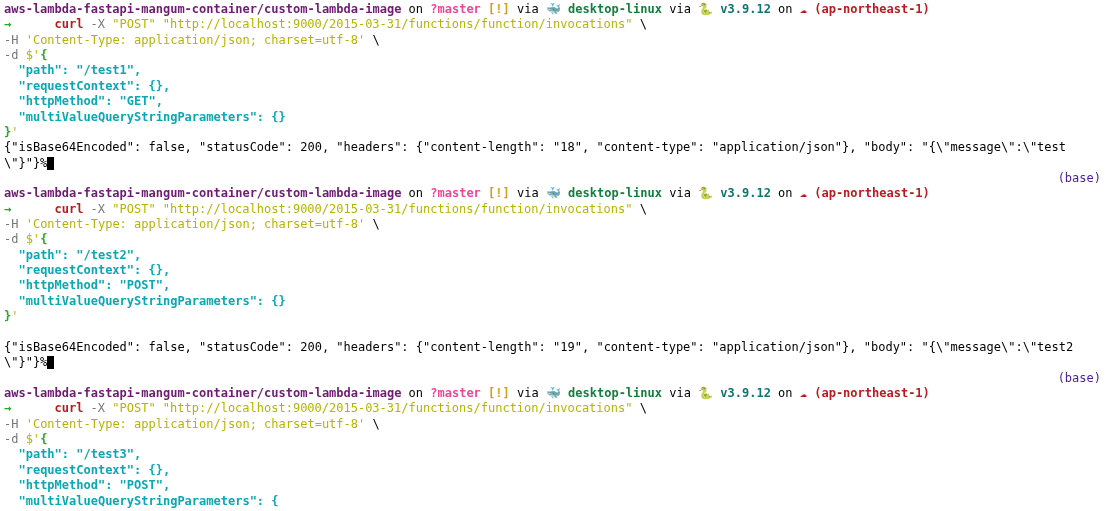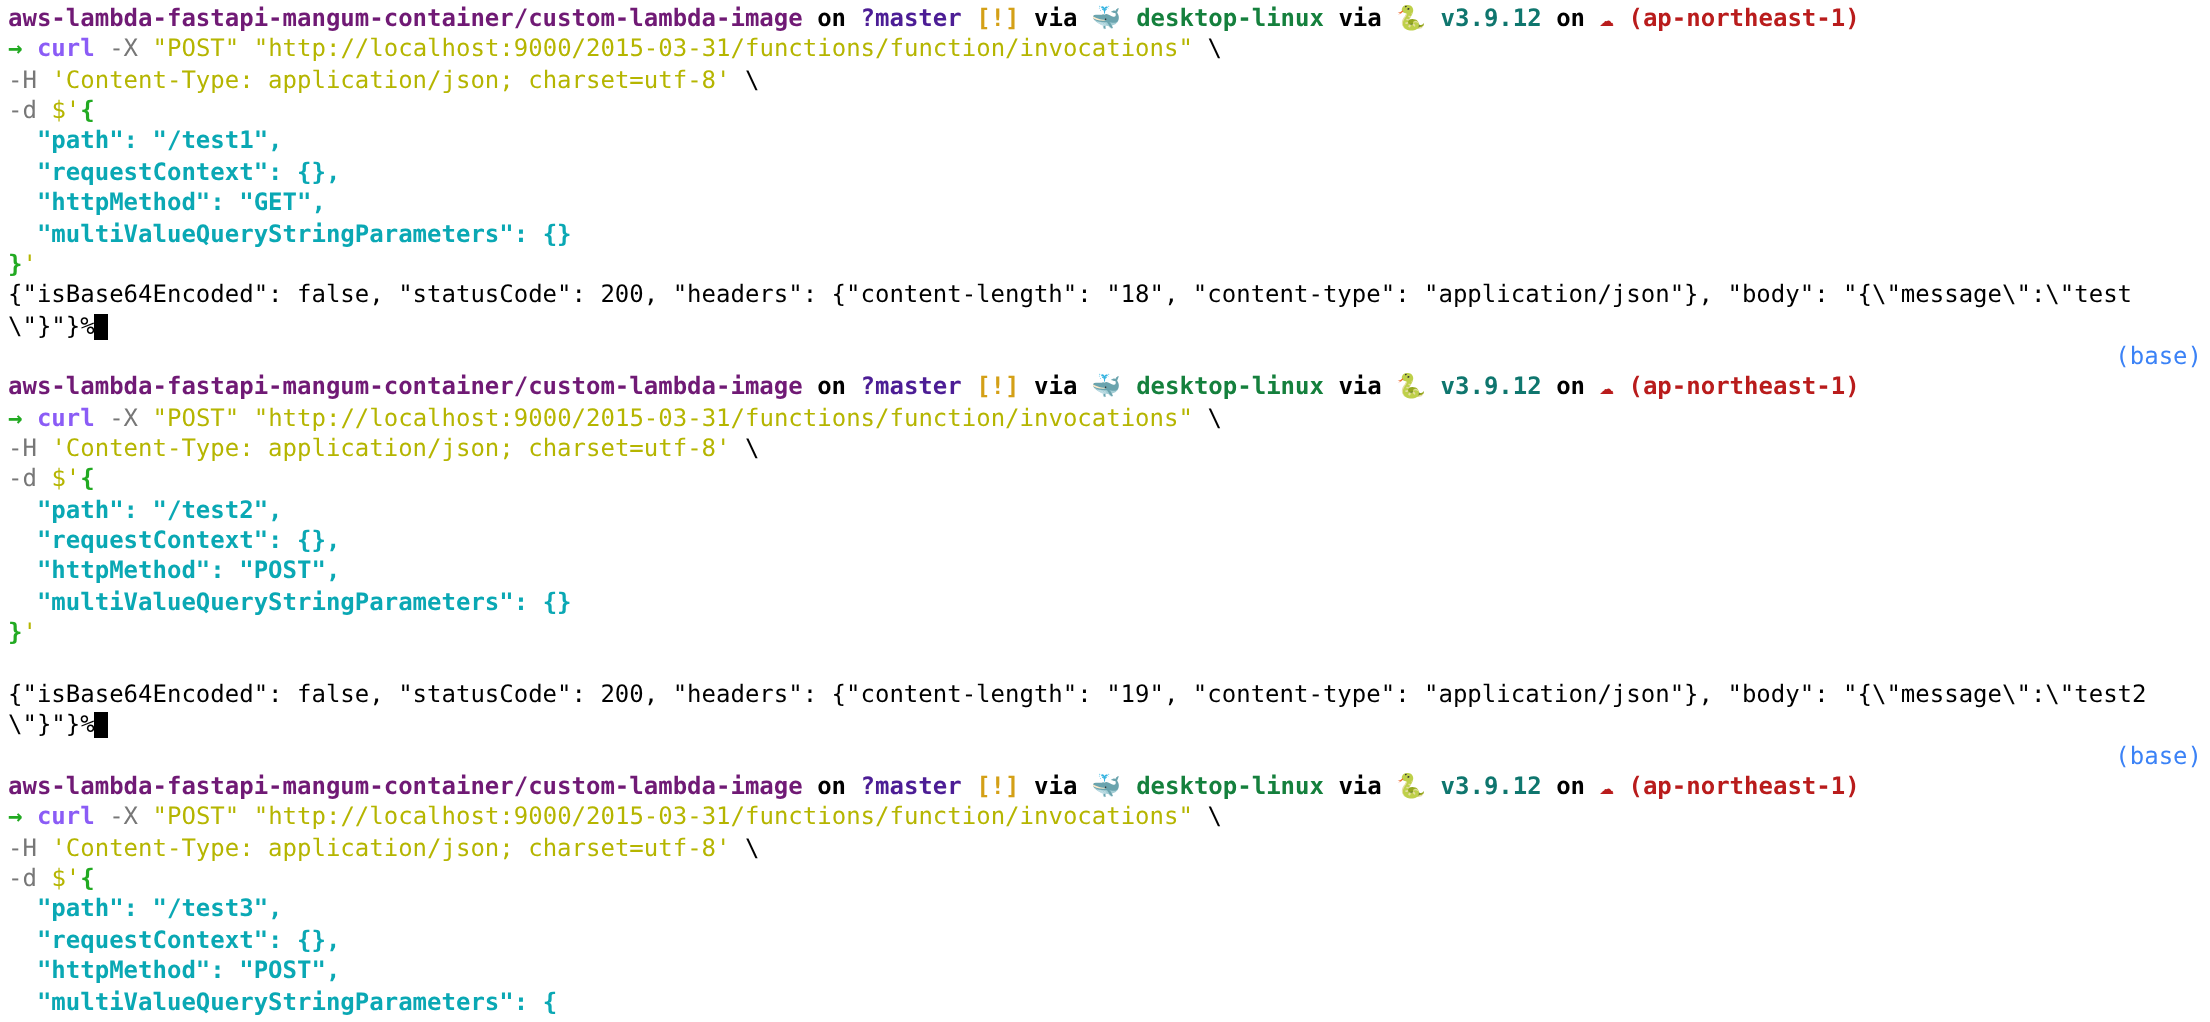--- a/index.html
+++ b/index.html
@@ -7,34 +7,34 @@
     font-family:"SF Mono","Menlo","Consolas","DejaVu Sans Mono",monospace;
     font-size:12px;
     line-height:1.28;
     padding:2px 4px;
     width:1105px;
   }
   pre{margin:0;white-space:pre-wrap;word-break:break-all;font-family:inherit;}
   .blk{display:block;}
   
   .c-path   {color:#701a75;font-weight:bold;}           
-  .c-branch {color:#4c1d95;font-weight:bold;}           
+  .c-branch {color:#ec4899;font-weight:bold;}           
   .c-excl   {color:#d4a017;font-weight:bold;}           
   .c-docker {color:#15803d;font-weight:bold;}           
   .c-py     {color:#0f766e;font-weight:bold;}           
   .c-reg    {color:#b91c1c;font-weight:bold;}           
-  .c-on     {color:#000000;font-weight:bold;}
+  .c-on     {color:#000000;font-weight:normal;}
   .c-arrow  {color:#22aa22;font-weight:bold;}           
-  .c-cmd    {color:#8b5cf6;font-weight:bold;}           
+  .c-cmd    {color:#b91c1c;font-weight:bold;margin-left:36px;}           
   .c-opt    {color:#777777;}                             
   .c-str    {color:#b5b500;}                             
   .c-json   {color:#22aa22;font-weight:bold;}           
   .c-key    {color:#0aa8b4;font-weight:bold;}
   .c-out    {color:#000000;}
-  .c-base   {color:#3b82f6;}
+  .c-base   {color:#4c1d95;}
   .right    {text-align:right;margin-right:8px;}
   .whale::before{content:"🐳 ";}
   .snake::before{content:"🐍 ";}
   .cloud::before{content:"☁ ";}
   .cursor{background:#000;color:#fff;display:inline-block;width:7px;height:13px;vertical-align:middle;}
 </style>
 </head>
 <body>
 
 <pre><span class="c-path">aws-lambda-fastapi-mangum-container/custom-lambda-image</span><span class="c-on"> on </span><span class="c-branch">?master</span> <span class="c-excl">[!]</span><span class="c-on"> via </span><span class="c-docker whale">desktop-linux</span><span class="c-on"> via </span><span class="c-py snake">v3.9.12</span><span class="c-on"> on </span><span class="c-reg cloud">(ap-northeast-1)</span>

